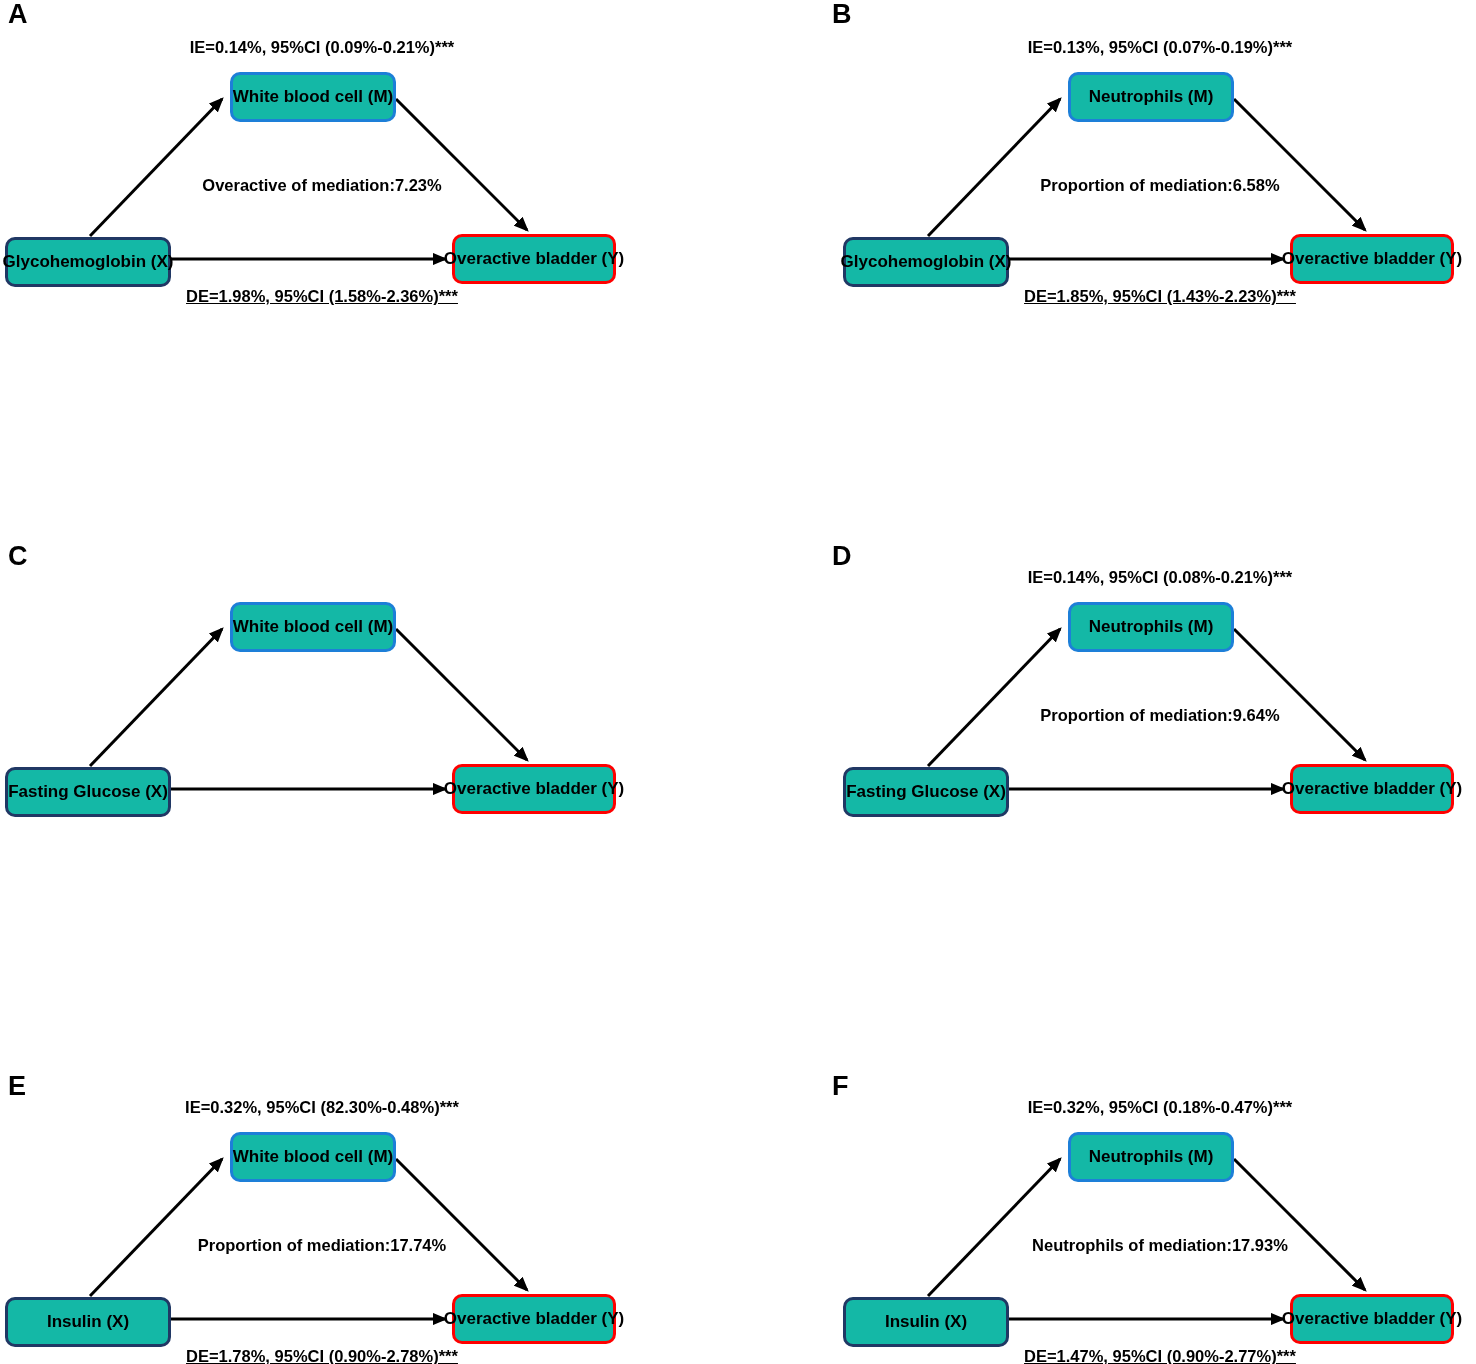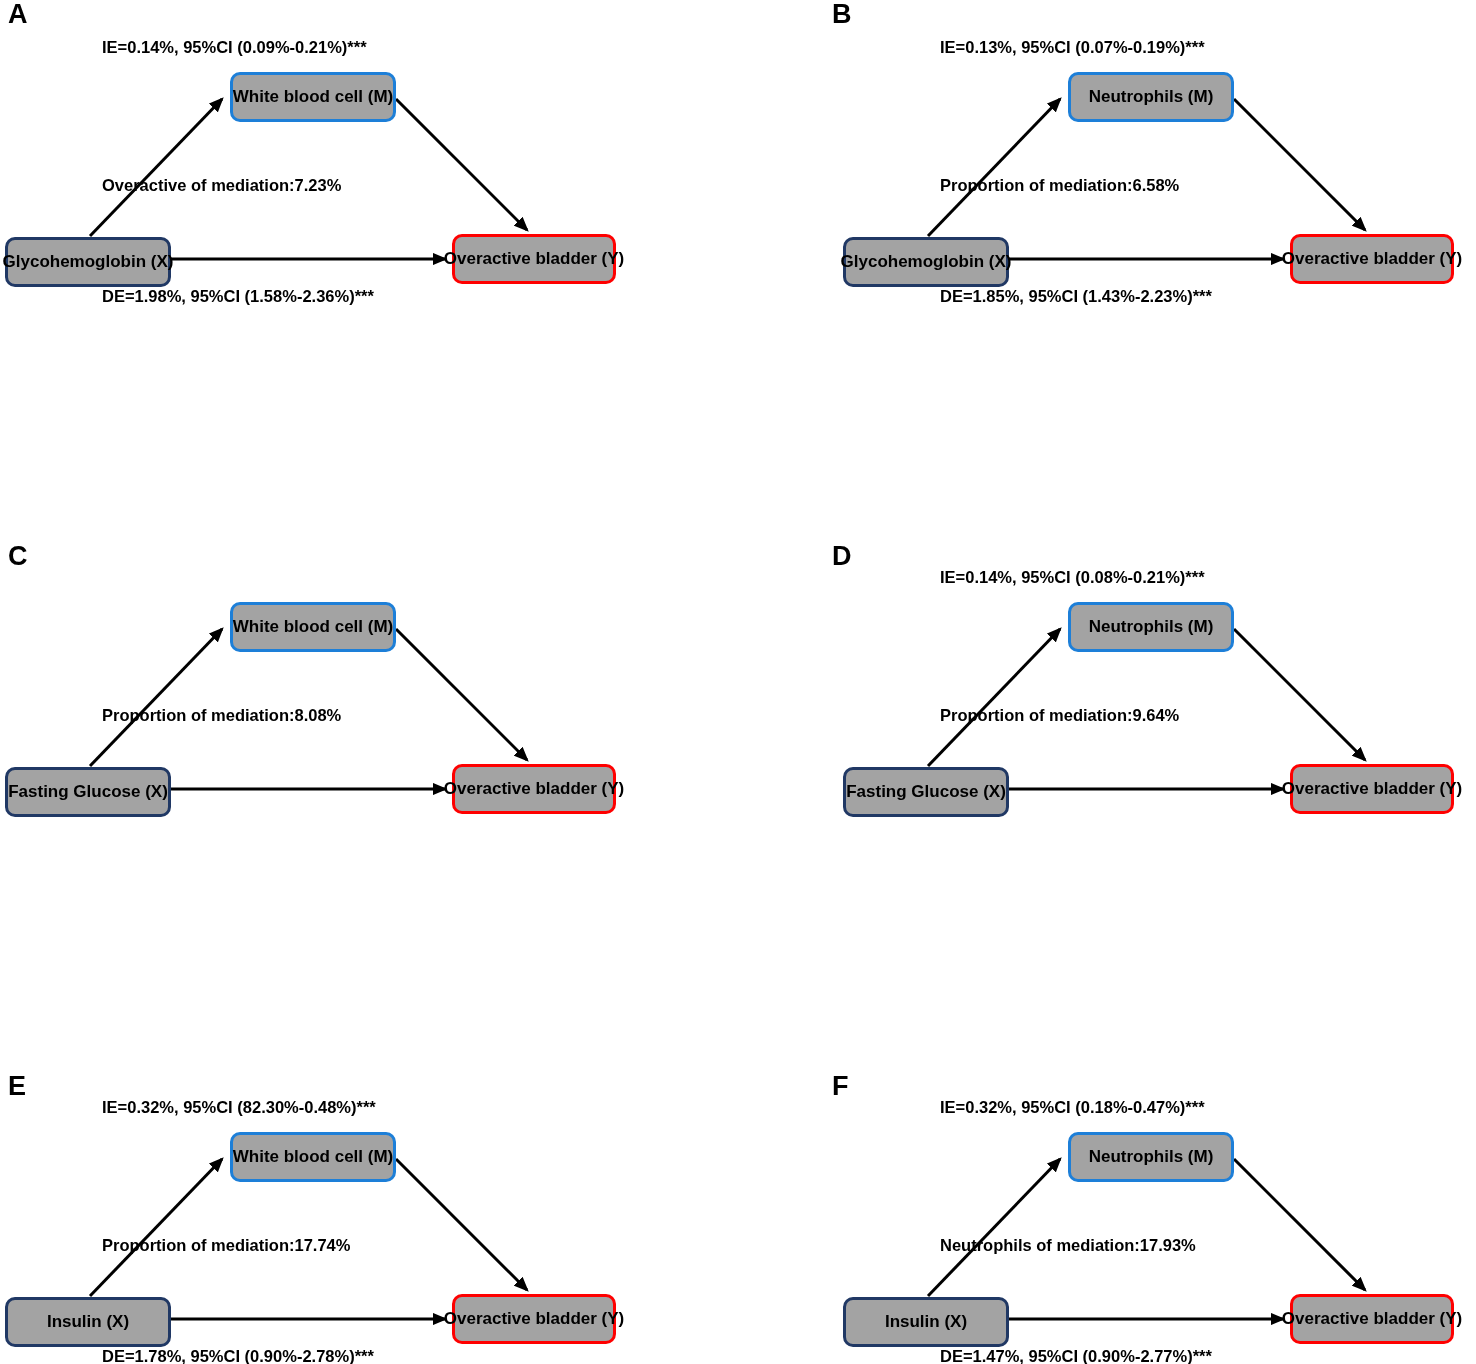--- a/index.html
+++ b/index.html
@@ -23,33 +23,34 @@
     font-size:27px;font-weight:bold;line-height:1.1;
   }
   .col-right .letter{left:-6px;}
   .row-mid .letter,.row-bot .letter{top:12px;}
 
   .arrows{position:absolute;left:0;top:0;width:646px;height:330px;}
   .arrows line{stroke:#000000;stroke-width:3;}
 
   .lbl{
     position:absolute;left:102px;width:440px;
+    text-align:center;
     font-size:16.5px;font-weight:bold;
     white-space:nowrap;
   }
   .ie{top:38px;}
   .prop{top:176px;}
-  .de{top:287px;}
+  .de{top:287px;text-decoration:underline;}
 
   .bx{
     position:absolute;
     height:44px;
     border-radius:10px;
     border:3px solid #000;
-    background:#a3a3a3;
+    background:#14b8a6;
     display:flex;align-items:center;justify-content:center;
     font-size:17px;font-weight:bold;
     white-space:nowrap;
   }
   .mbox{left:230px;top:72px;width:160px;border-color:#1d7fd8;}
   .xbox{left:5px;top:237px;width:160px;border-color:#203864;}
   .ybox{left:452px;top:234px;width:158px;border-color:#fe0000;}
 </style>
 </head>
 <body>
@@ -102,21 +103,20 @@
       <defs>
         <marker id="ah2" viewBox="0 0 6 5" markerWidth="5" markerHeight="4.2" refX="5" refY="2.5" orient="auto">
           <path d="M0,0 L6,2.5 L0,5 Z" fill="#000000"></path>
         </marker>
       </defs>
       <line x1="90" y1="236" x2="222" y2="99" marker-end="url(#ah2)"></line>
       <line x1="396" y1="99" x2="527" y2="230" marker-end="url(#ah2)"></line>
       <line x1="168" y1="259" x2="445" y2="259" marker-end="url(#ah2)"></line>
     </svg>
     <div class="bx mbox">White blood cell (M)</div>
-    <div class="lbl prop">Proportion of mediation:8.08%</div>
     <div class="bx xbox">Fasting Glucose (X)</div>
     <div class="bx ybox">Overactive bladder (Y)</div>
   </section>
 
   <section class="panel col-right row-mid">
     <div class="letter">D</div>
     <svg class="arrows" viewBox="0 0 646 330">
       <defs>
         <marker id="ah3" viewBox="0 0 6 5" markerWidth="5" markerHeight="4.2" refX="5" refY="2.5" orient="auto">
           <path d="M0,0 L6,2.5 L0,5 Z" fill="#000000"></path>

